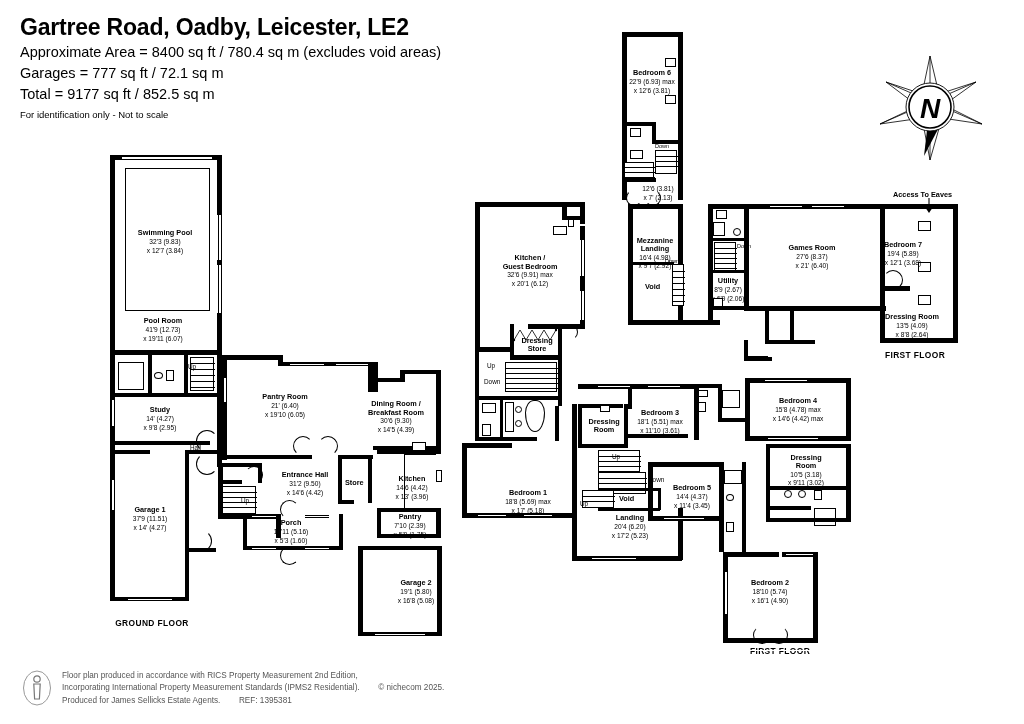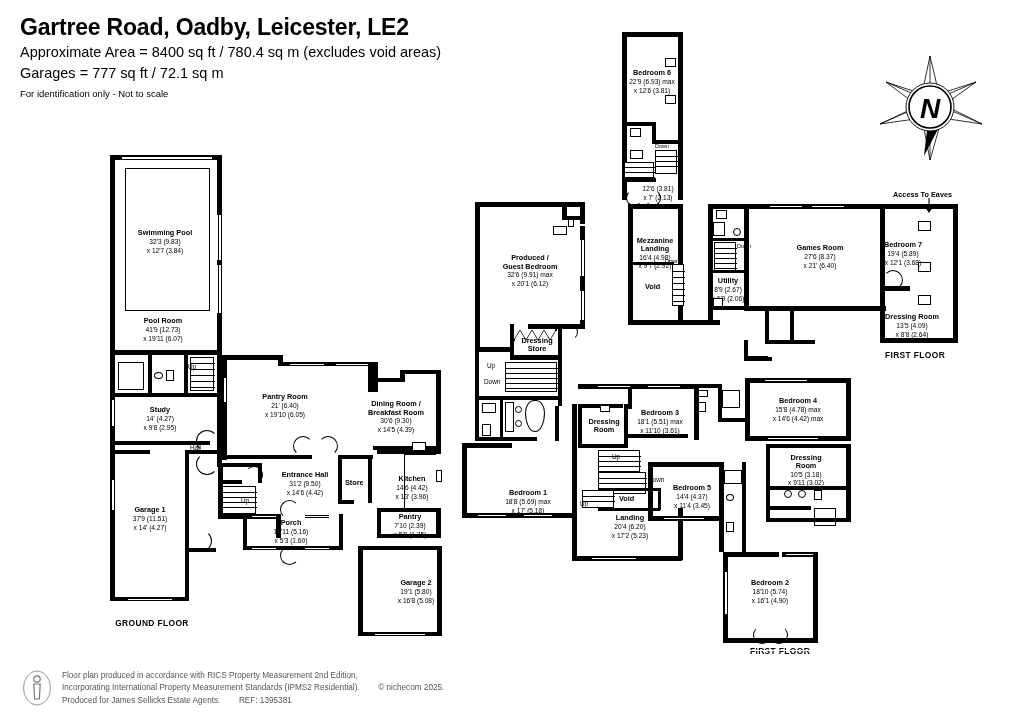--- a/index.html
+++ b/index.html
@@ -148,20 +148,21 @@
 </style>
 </head>
 <body>
 
 <div id="page">
 
   <div id="header">
     <div id="title">Gartree Road, Oadby, Leicester, LE2</div>
     <div class="hline">Approximate Area = 8400 sq ft / 780.4 sq m (excludes void areas)</div>
     <div class="hline">Garages = 777 sq ft / 72.1 sq m</div>
+    <div class="hline">Total = 9177 sq ft / 852.5 sq m</div>
     <div id="note">For identification only - Not to scale</div>
   </div>
 
   <div id="compass">
     <svg width="116" height="112" viewBox="0 0 116 112">
       <g fill="none" stroke="#000" stroke-width="0.8">
         <path d="M58 4 L67 42 L104 30 L72 53 L110 72 L70 66 L58 108 L50 66 L8 72 L46 54 L14 30 L50 42 Z"></path>
         <path d="M58 4 L58 108 M14 30 L110 72 M104 30 L8 72"></path>
       </g>
       <path d="M58 52 L74 62 L52 104 Z" fill="#000"></path>
@@ -363,21 +364,21 @@
     <div class="fx" style="left:568px; top:219px; width:6px; height:8px;"></div>
     <div class="fx" style="left:553px; top:226px; width:14px; height:9px;"></div>
     <div class="wall" style="left:580px; top:226px; width:5px; height:14px;"></div>
     <div class="winv" style="left:581px; top:240px; width:4px; height:36px;"></div>
     <div class="wall" style="left:580px; top:276px; width:5px; height:15px;"></div>
     <div class="winv" style="left:581px; top:291px; width:4px; height:32px;"></div>
     <div class="wall" style="left:580px; top:320px; width:5px; height:8px;"></div>
     <div class="wall" style="left:528px; top:324px; width:57px; height:5px;"></div>
     <div class="wall" style="left:475px; top:347px; width:35px; height:5px;"></div>
     <div class="rlabel" style="left:530px; top:254px; line-height:8.6px;">
-      <span class="nm">Produced /</span>
+      <span class="nm">Kitchen /</span>
       <span class="nm">Guest Bedroom</span>
       <span class="dim">32'6 (9.91) max</span>
       <span class="dim">x 20'1 (6.12)</span>
     </div>
 
     <div class="wall" style="left:510px; top:324px; width:4px; height:34px;"></div>
     <div class="wall" style="left:510px; top:355px; width:52px; height:5px;"></div>
     <div class="wall" style="left:558px; top:324px; width:4px; height:34px;"></div>
     <div class="door" style="left:562px; top:324px; width:16px; height:16px; border-color:#000 #000 transparent transparent;"></div>
     <svg style="position:absolute; left:513px; top:326px;" width="46" height="24">
@@ -633,21 +634,21 @@
     </div>
     <div class="fx" style="left:713px; top:298px; width:10px; height:9px;"></div>
     <div class="wall" style="left:708px; top:306px; width:40px; height:4px;"></div>
 
     <div class="wall" style="left:744px; top:204px; width:5px; height:106px;"></div>
     <div class="wall" style="left:744px; top:204px; width:140px; height:5px;"></div>
     <div class="win" style="left:770px; top:205px; width:32px; height:3px;"></div>
     <div class="win" style="left:812px; top:205px; width:32px; height:3px;"></div>
     <div class="wall" style="left:880px; top:204px; width:5px; height:106px;"></div>
     <div class="wall" style="left:744px; top:306px; width:142px; height:5px;"></div>
-    <div class="rlabel" style="left:812px; top:243px;margin-left:8px;">
+    <div class="rlabel" style="left:812px; top:243px;">
       <span class="nm">Games Room</span>
       <span class="dim">27'6 (8.37)</span>
       <span class="dim">x 21' (6.40)</span>
     </div>
     <div class="wall" style="left:765px; top:310px; width:4px; height:34px;"></div>
     <div class="wall" style="left:765px; top:340px; width:50px; height:4px;"></div>
     <div class="wall" style="left:744px; top:340px; width:4px; height:20px;"></div>
     <div class="win" style="left:746px; top:356px; width:22px; height:3px;"></div>
     <div class="wall" style="left:744px; top:357px; width:28px; height:4px;"></div>
     <div class="wall" style="left:790px; top:310px; width:4px; height:30px;"></div>

